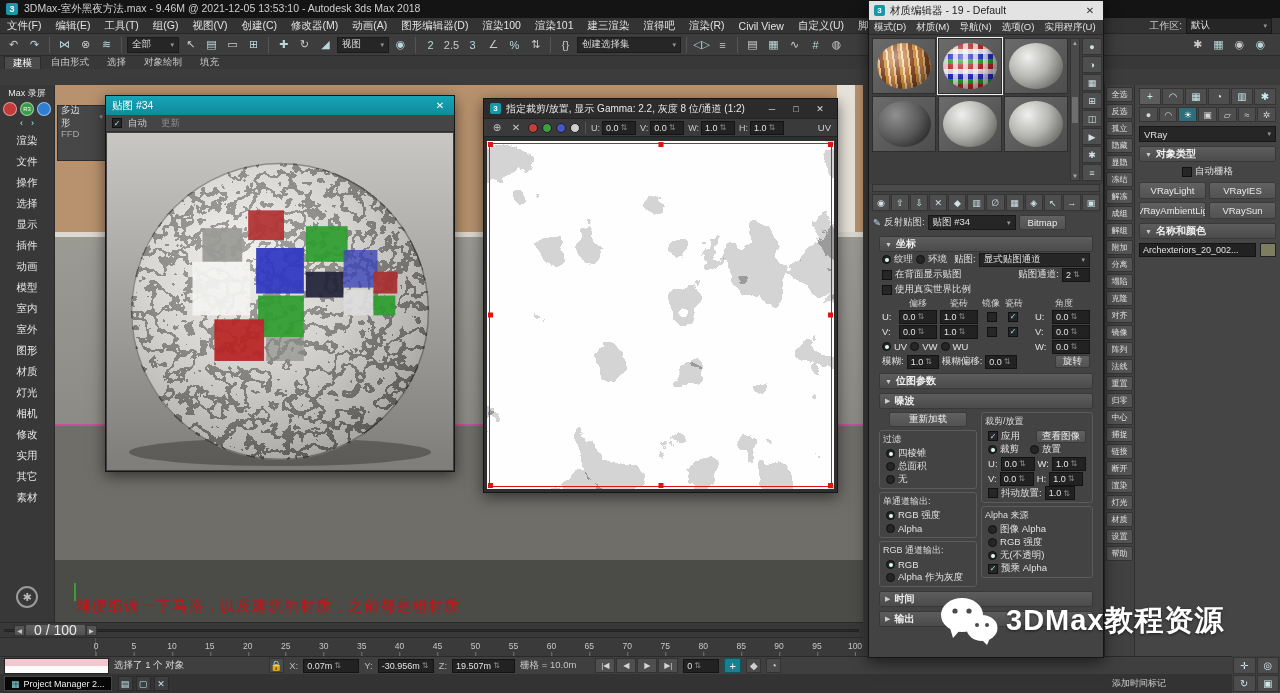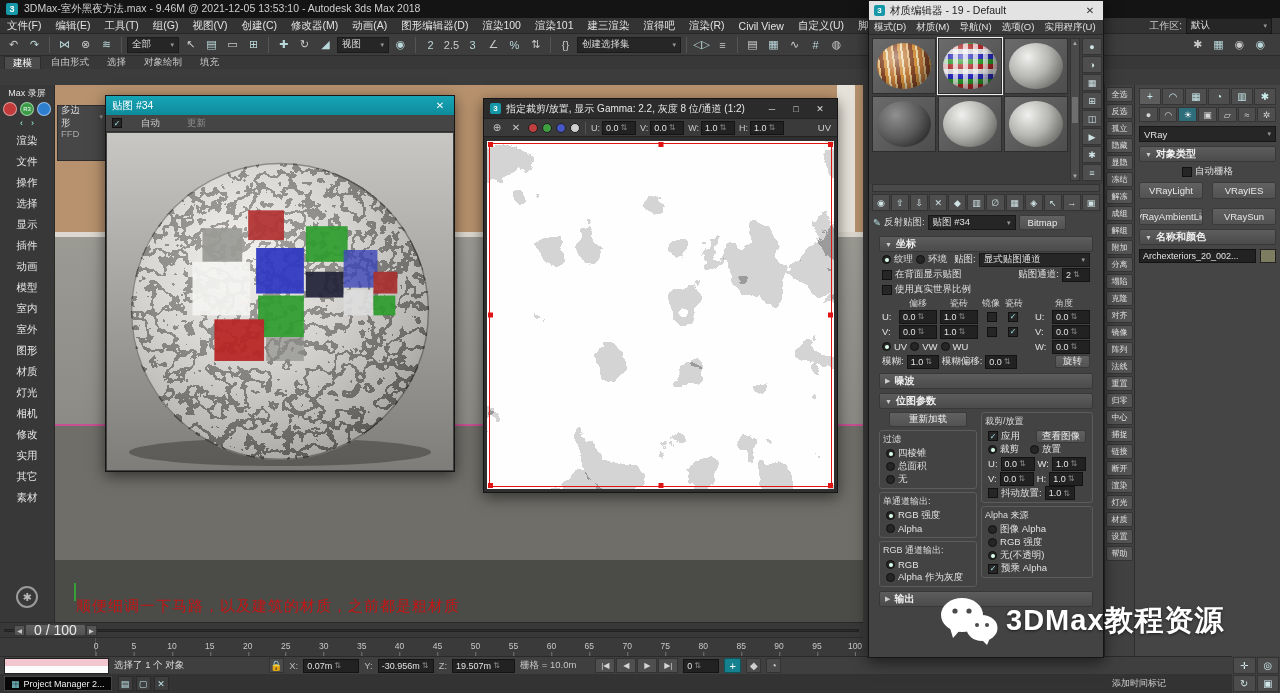--- a/index.html
+++ b/index.html
@@ -60,21 +60,21 @@
   #cp-tabs .cptab{width:23px;height:17px;background:#4e4e4e;display:flex;align-items:center;justify-content:center;color:#cdeef1;font-size:10px;border:1px solid #353535}
   #cp-tabs .cptab.active{background:#5d5d5d}
   #cp-cats{display:flex;gap:1px;margin-bottom:4px}
   #cp-cats .cpcat{width:19px;height:15px;background:#4e4e4e;display:flex;align-items:center;justify-content:center;color:#d8d8d8;font-size:9px;border:1px solid #353535}
   #cp-cats .cpcat.active{background:#2e6e7a;color:#fff}
   .combo{height:16px;background:#262626;border:1px solid #181818;display:flex;align-items:center;padding:0 4px;font-size:9.5px;color:#e0e0e0}
   .combo .carat{margin-left:auto;font-size:7px;color:#999}
   .rollout{height:16px;background:linear-gradient(#5d5d5d,#4b4b4b);border:1px solid #383838;border-radius:2px;display:flex;align-items:center;gap:4px;padding:0 5px;font-size:10px;font-weight:bold;color:#f0f0f0;margin-top:4px}
   .rollout .arr{font-size:7px;color:#ccc}
   .btn{background:linear-gradient(#616161,#525252);border:1px solid #3a3a3a;border-radius:2px;color:#e8e8e8;display:flex;align-items:center;justify-content:center;font-size:9.5px}
-  #cp-buttons{display:grid;grid-template-columns:1fr 1fr;gap:9px;margin-top:3px}
+  #cp-buttons{display:grid;grid-template-columns:1fr 1fr;gap:3px;margin-top:3px}
   #cp-buttons .btn{height:17px;overflow:hidden;white-space:nowrap}
   #cp-name-row{display:flex;gap:4px;margin-top:4px;align-items:center}
   .f{background:#222;border:1px solid #141414;color:#e2e2e2;font-size:9px;height:14px;display:inline-flex;align-items:center;padding:0 3px;min-width:30px}
   .f.spin::after{content:"⇅";color:#8a8a8a;font-size:8px;margin-left:2px}
   #cp-swatch{width:16px;height:14px;border:1px solid #222}
 
   
   #timeslider{left:0;top:622px;width:863px;height:15px;background:#383838;border-top:1px solid #2a2a2a;display:flex;align-items:center;padding:0 2px}
   #ts-groove{position:absolute;left:4px;right:4px;top:6px;height:3px;background:#2c2c2c;border:1px solid #222}
   #ts-handle{position:relative;margin-left:12px;display:flex;align-items:center;z-index:1}
@@ -98,21 +98,21 @@
   #add-tag{margin-left:auto;margin-right:110px;color:#cfcfcf}
   #navblock{left:1232px;top:656px;width:48px;height:37px;background:#3f3f3f;display:grid;grid-template-columns:1fr 1fr;gap:1px;padding:1px}
   .navbtn{background:#4c4c4c;border:1px solid #333;display:flex;align-items:center;justify-content:center;color:#cfe7e9;font-size:10px}
 
   
   .window{position:absolute;border:1px solid #161616;box-shadow:0 4px 14px rgba(0,0,0,.55);background:#3f3f3f}
   .wtitle{height:19px;display:flex;align-items:center;gap:5px;padding:0 6px;font-size:10.5px}
   .wclose{margin-left:auto;width:16px;text-align:center;font-size:10px}
   #map-window{left:105px;top:95px;width:350px;height:377px;z-index:5}
   #map-window .wtitle{background:linear-gradient(#17a5b6,#0e8b9b);color:#fff}
-  #map-opts{height:17px;background:#454545;display:flex;align-items:center;gap:19px;padding:0 6px;font-size:9.5px;color:#cfcfcf;border-bottom:1px solid #2e2e2e}
+  #map-opts{height:17px;background:#454545;display:flex;align-items:center;gap:6px;padding:0 6px;font-size:9.5px;color:#cfcfcf;border-bottom:1px solid #2e2e2e}
   #map-canvas{position:absolute;left:1px;top:37px;right:1px;bottom:1px}
   .cb{width:10px;height:10px;background:#262626;border:1px solid #111;display:inline-flex;align-items:center;justify-content:center;color:#9fe3e8;font-size:8px}
   .cb.on::after{content:"✓"}
   .rd{width:9px;height:9px;border-radius:50%;background:#262626;border:1px solid #111;display:inline-flex;align-items:center;justify-content:center}
   .rd.on::after{content:"";width:4px;height:4px;border-radius:50%;background:#dfe}
   #crop-window{left:483px;top:98px;width:355px;height:395px;z-index:6;background:#2f2f2f}
   #crop-window .wtitle{background:#2b2b2b;color:#e8e8e8;font-size:10px}
   .winbtn{width:22px;height:15px;display:flex;align-items:center;justify-content:center;color:#ddd;font-size:9px}
   #crop-toolbar{height:19px;background:#3a3a3a;border-top:1px solid #222;border-bottom:1px solid #222;display:flex;align-items:center;gap:5px;padding:0 6px}
   .dot{width:10px;height:10px;border-radius:50%;border:1px solid #1d1d1d}
@@ -748,27 +748,27 @@
       </div>
       <div class="r">
         <span>模糊:</span>
         <span class="f spin" style="width:32px">1.0</span>
         <span>模糊偏移:</span>
         <span class="f spin" style="width:32px">0.0</span>
         <div class="btn" style="margin-left:auto;height:13px;padding:0 7px">旋转</div>
       </div>
 
       <div class="rollout">
+        <span class="arr">▼</span>
+        <span>位图参数</span>
+      </div>
+
+      <div class="rollout">
         <span class="arr">▶</span>
         <span>噪波</span>
-      </div>
-
-      <div class="rollout">
-        <span class="arr">▼</span>
-        <span>位图参数</span>
       </div>
       <div id="bp-grid">
         <div id="bp-left">
           <div class="btn" style="height:15px;width:78px;margin:1px auto">重新加载</div>
           <div class="grp">
             <div class="gtitle">过滤</div>
             <div class="r" style="height:13px">
                 <span class="rd on"></span>
                 <span>四棱锥</span>
               </div>
@@ -853,20 +853,24 @@
             <div class="r" style="height:13px">
                 <span class="cb on"></span>
                 <span>预乘 Alpha</span>
               </div>
           </div>
         </div>
       </div>
 
       <div class="rollout">
         <span class="arr">▶</span>
+        <span>时间</span>
+      </div>
+      <div class="rollout">
+        <span class="arr">▶</span>
         <span>输出</span>
       </div>
     </div>
   </div>
 
   <div class="wm">
     <svg width="58" height="50" viewBox="0 0 58 50">
       <ellipse cx="22" cy="19" rx="21" ry="17" fill="#ffffff"></ellipse>
       <polygon points="10,32 13,42 21,33" fill="#ffffff"></polygon>
       <circle cx="15" cy="15" r="2.6" fill="#4a4a4a"></circle>

